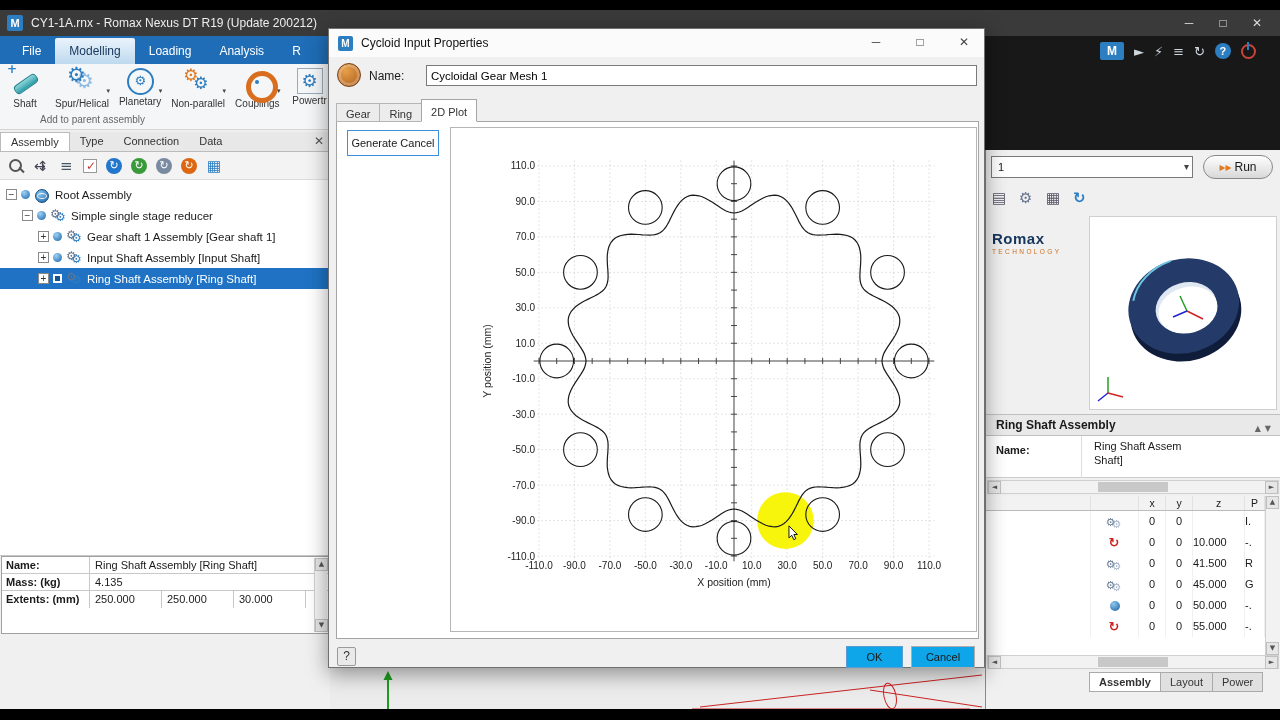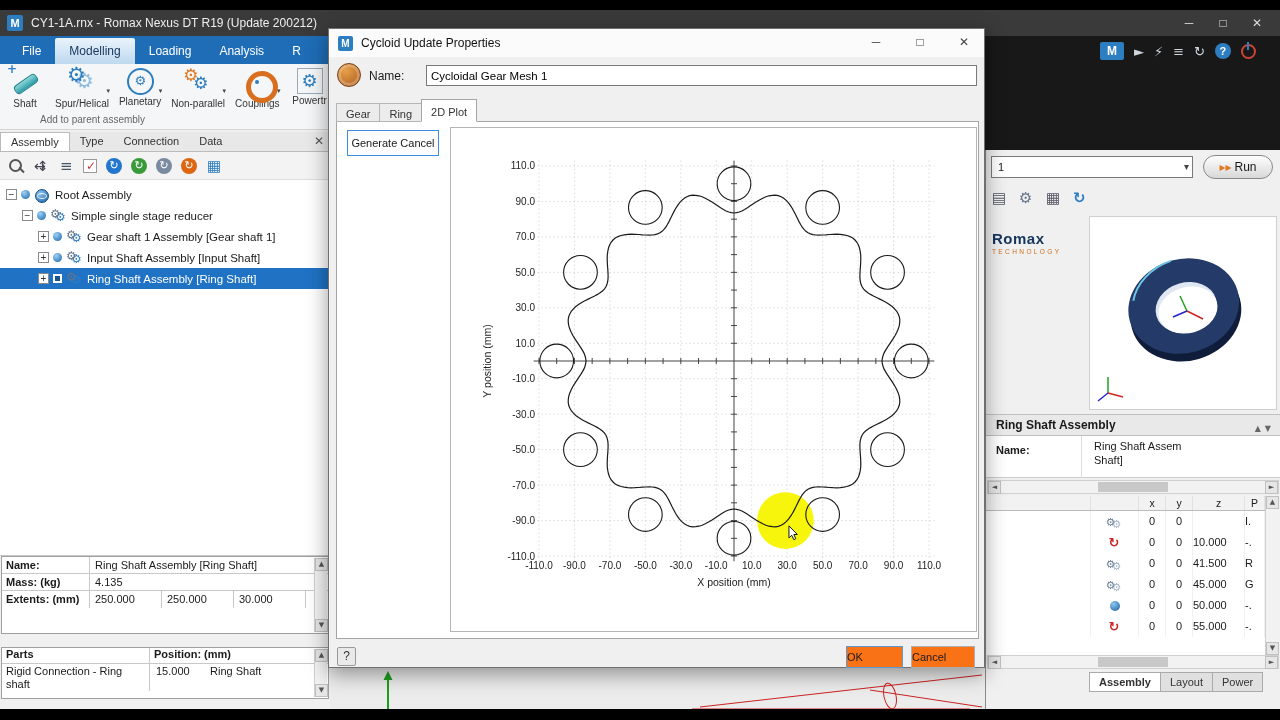--- a/index.html
+++ b/index.html
@@ -151,21 +151,21 @@
 #dlg-nameinput{position:absolute;left:97px;top:36px;width:551px;height:21px;border:1px solid #7a7a7a;font-size:11.5px;padding:0 4px;font-family:"Liberation Sans",sans-serif}
 #dlg-tabs{position:absolute;left:7px;top:70px;display:flex;height:23px;z-index:2}
 .dtab{padding:4px 9px 3px;font-size:11px;background:#ececec;border:1px solid #b5b5b5;border-right:none;margin-top:4px;color:#333}
 .dtab:last-child{border-right:1px solid #b5b5b5}
 .dtab.sel{background:#fff;margin-top:0;padding-top:6px;border:1px solid #a5a5a5;border-bottom:1px solid #fff}
 #dlg-panel{position:absolute;left:7px;top:92px;width:643px;height:518px;background:#fff;border:1px solid #a5a5a5}
 #gen-btn{position:absolute;left:10px;top:8px;width:92px;height:26px;background:#fdfdfd;border:1px solid #3d8edb;font-size:11px;text-align:center;line-height:24px}
 #plot-widget{position:absolute;left:113px;top:5px;width:527px;height:505px;border:1px solid #b5b5b5;background:#fff}
 #plot-svg text{font-family:"Liberation Sans",sans-serif}
 #dlg-help{position:absolute;left:8px;top:618px;width:19px;height:19px;background:#e9e9e9;border:1px solid #9a9a9a;border-radius:2px;text-align:center;line-height:17px;font-size:12px;color:#333}
-.dlg-btn{position:absolute;top:617px;height:22px;background:#f97316;border:1px solid #adadad;font-size:11px;line-height:20px}
+.dlg-btn{position:absolute;top:617px;height:22px;background:#0ea5e9;border:1px solid #adadad;font-size:11px;text-align:center;line-height:20px}
 #dlg-ok{left:517px;width:57px;border-color:#5a9bd4}
 #dlg-cancel{left:582px;width:64px}
 </style>
 </head>
 <body>
 
 <div id="app">
 
   <div id="titlebar">
     <div class="app-ico">M</div>
@@ -296,35 +296,20 @@
         <span class="pval cellv">250.000</span>
         <span class="pval cellv">250.000</span>
         <span class="pval cellv">30.000</span>
       </div>
       <div class="sb-v" style="height:74px">
         <div class="sb-btn sb-up"></div>
         <div class="sb-btn sb-dn" style="position:absolute;bottom:0"></div>
       </div>
     </div>
 
-    <div id="parts">
-      <div class="parts-head">
-        <span class="ph1">Parts</span>
-        <span>Position: (mm)</span>
-      </div>
-      <div class="parts-row">
-        <span class="pc1">Rigid Connection - Ring shaft</span>
-        <span class="pc2">15.000</span>
-        <span class="pc3">Ring Shaft</span>
-      </div>
-      <div class="sb-v" style="height:48px">
-        <div class="sb-btn sb-up"></div>
-        <div class="sb-btn sb-dn" style="position:absolute;bottom:0"></div>
-      </div>
-    </div>
   </div>
 
   <div id="bottom-strip">
     <svg width="655" height="41">
       <g>
         <line x1="58" y1="41" x2="58" y2="10" stroke="#1e9e1e" stroke-width="2"></line>
         <path d="M58,3 L53.5,12 L62.5,12 Z" fill="#1e9e1e"></path>
       </g>
       <g stroke="#cc2222" stroke-width="1" fill="none">
         <path d="M370,39 L652,7"></path>
@@ -464,21 +449,21 @@
     <div id="rp-tabs">
         <div class="rptab sel">Assembly</div>
         <div class="rptab">Layout</div>
         <div class="rptab">Power</div>
       </div>
   </div>
 
   <div id="dialog">
     <div id="dlg-titlebar">
       <div class="dlg-ico">M</div>
-      <span id="dlg-title">Cycloid Update Properties</span>
+      <span id="dlg-title">Cycloid Input Properties</span>
       <div id="dlg-controls">
         <span>─</span>
         <span>□</span>
         <span>✕</span>
       </div>
     </div>
     <div id="dlg-gear"></div>
     <span id="dlg-namelabel">Name:</span>
     <input id="dlg-nameinput" type="text" value="Cycloidal Gear Mesh 1" style="">
     <div id="dlg-tabs">

